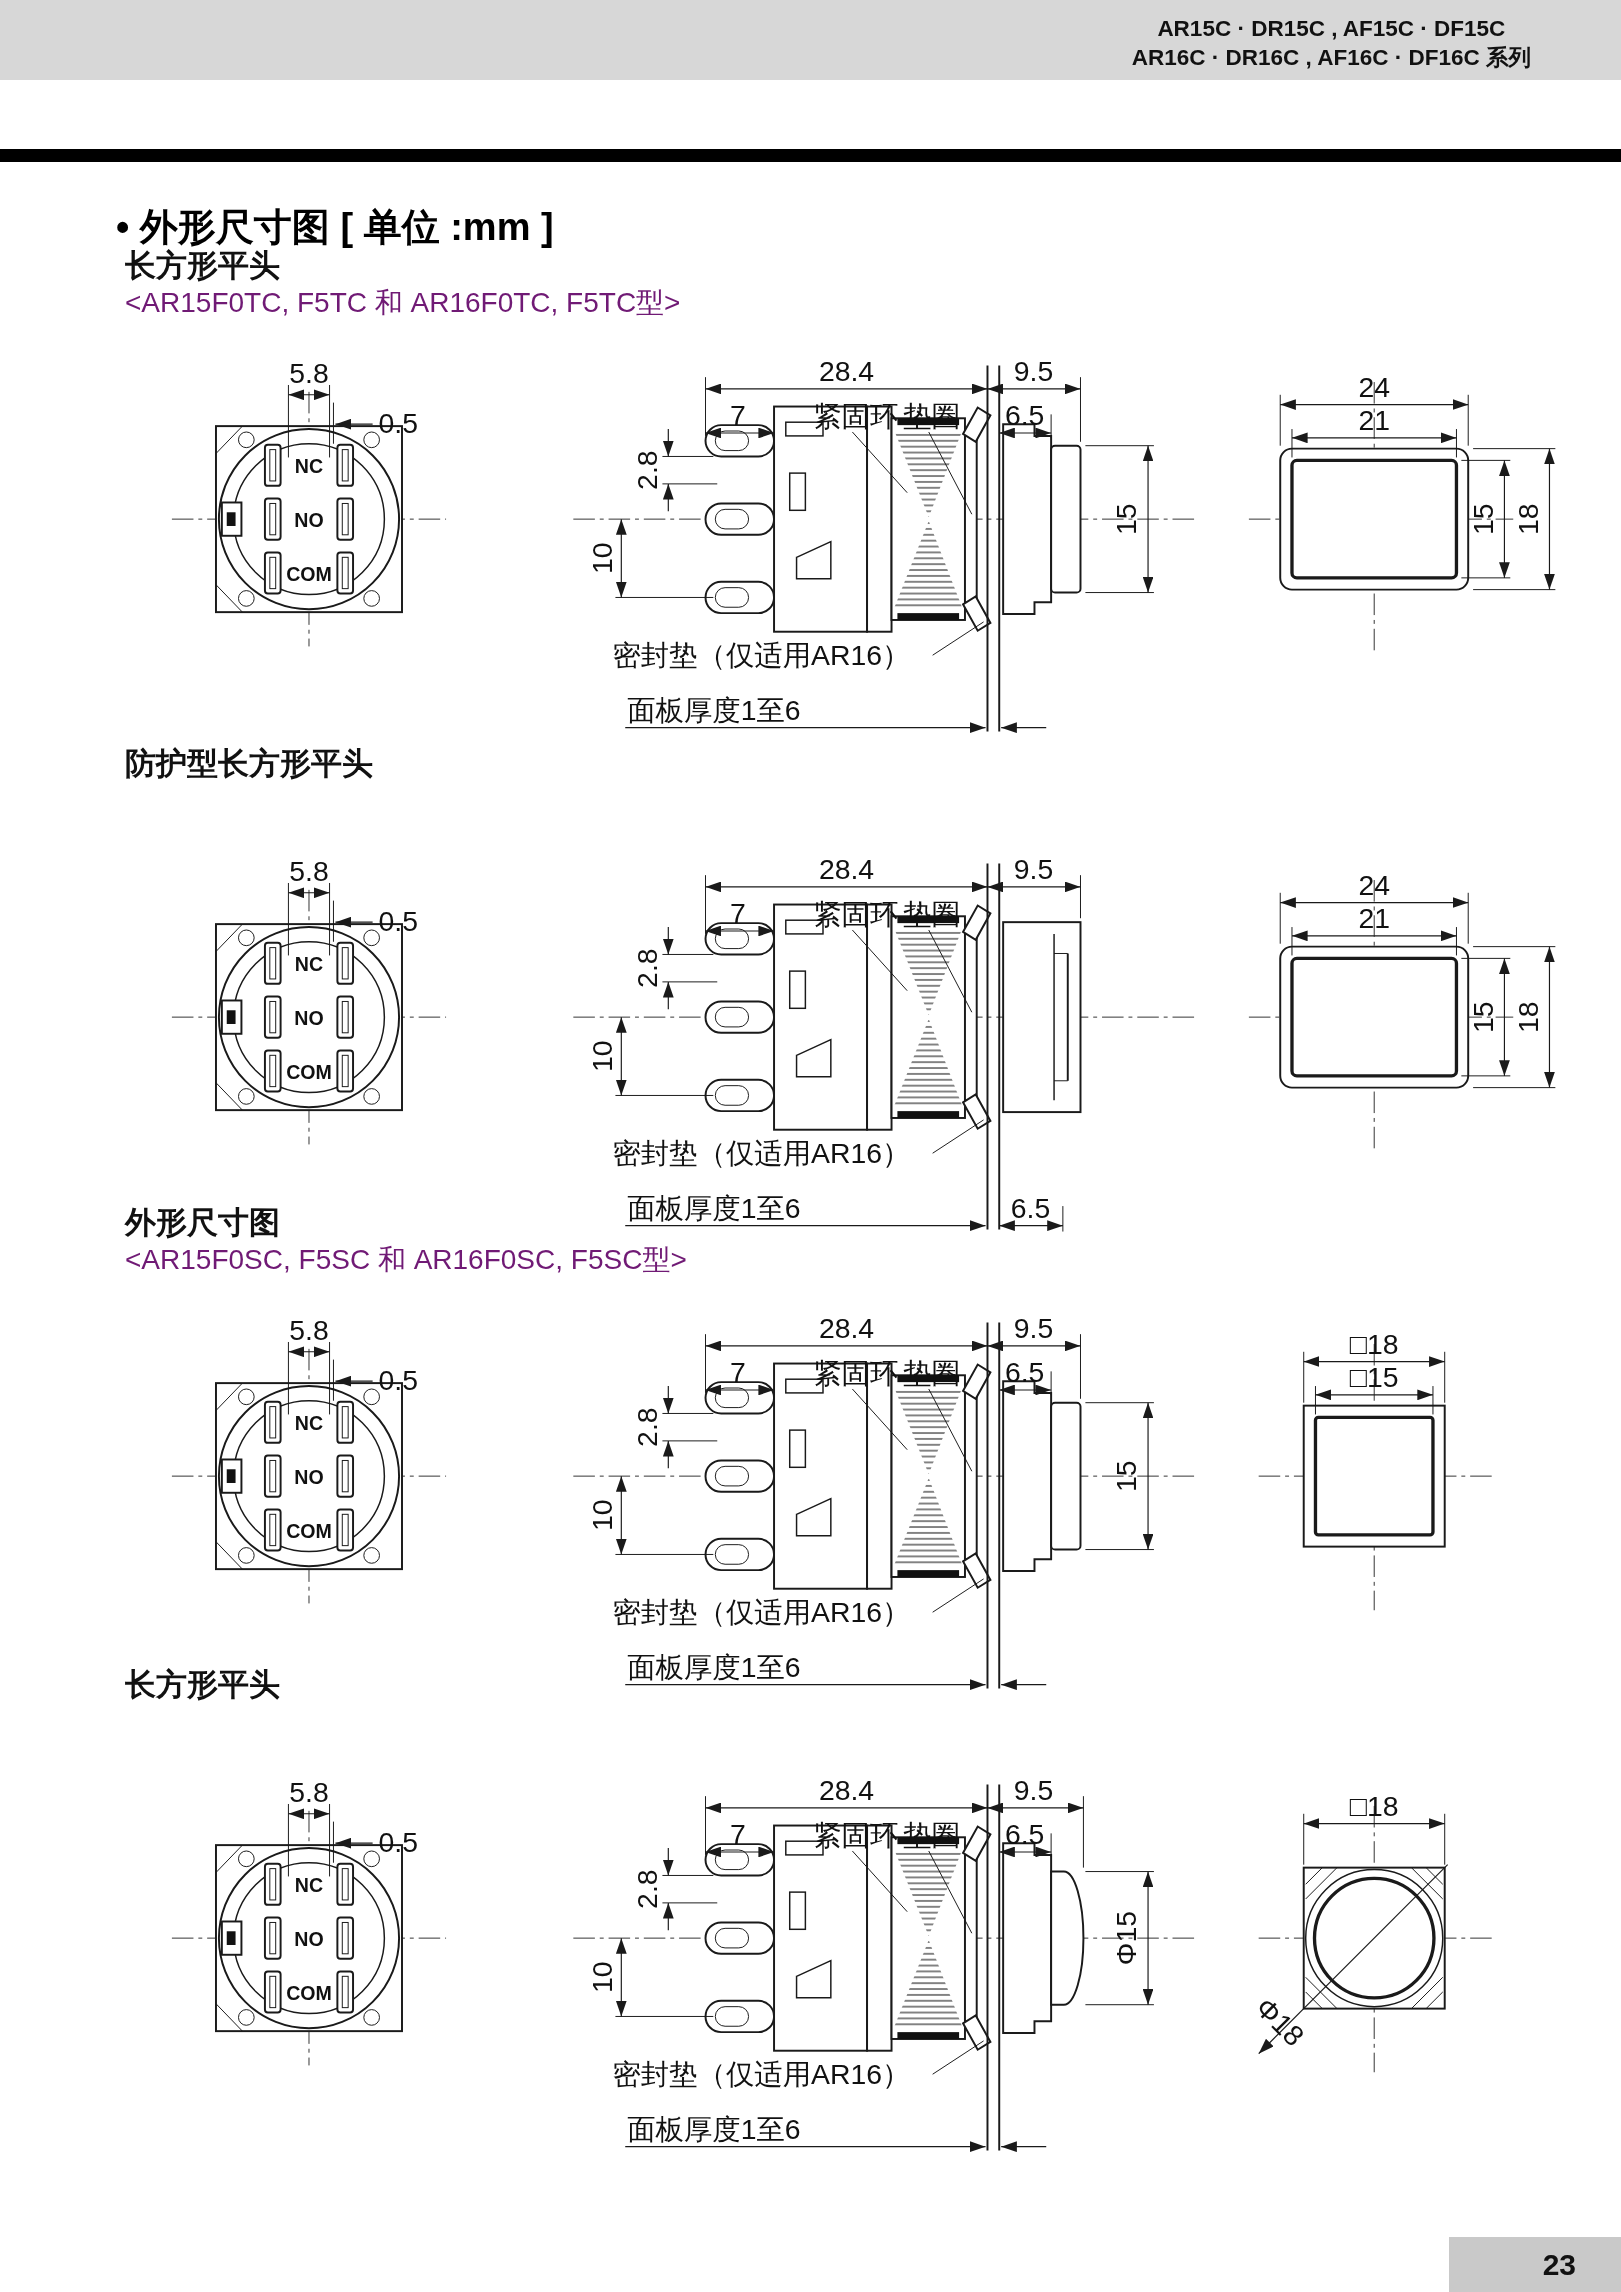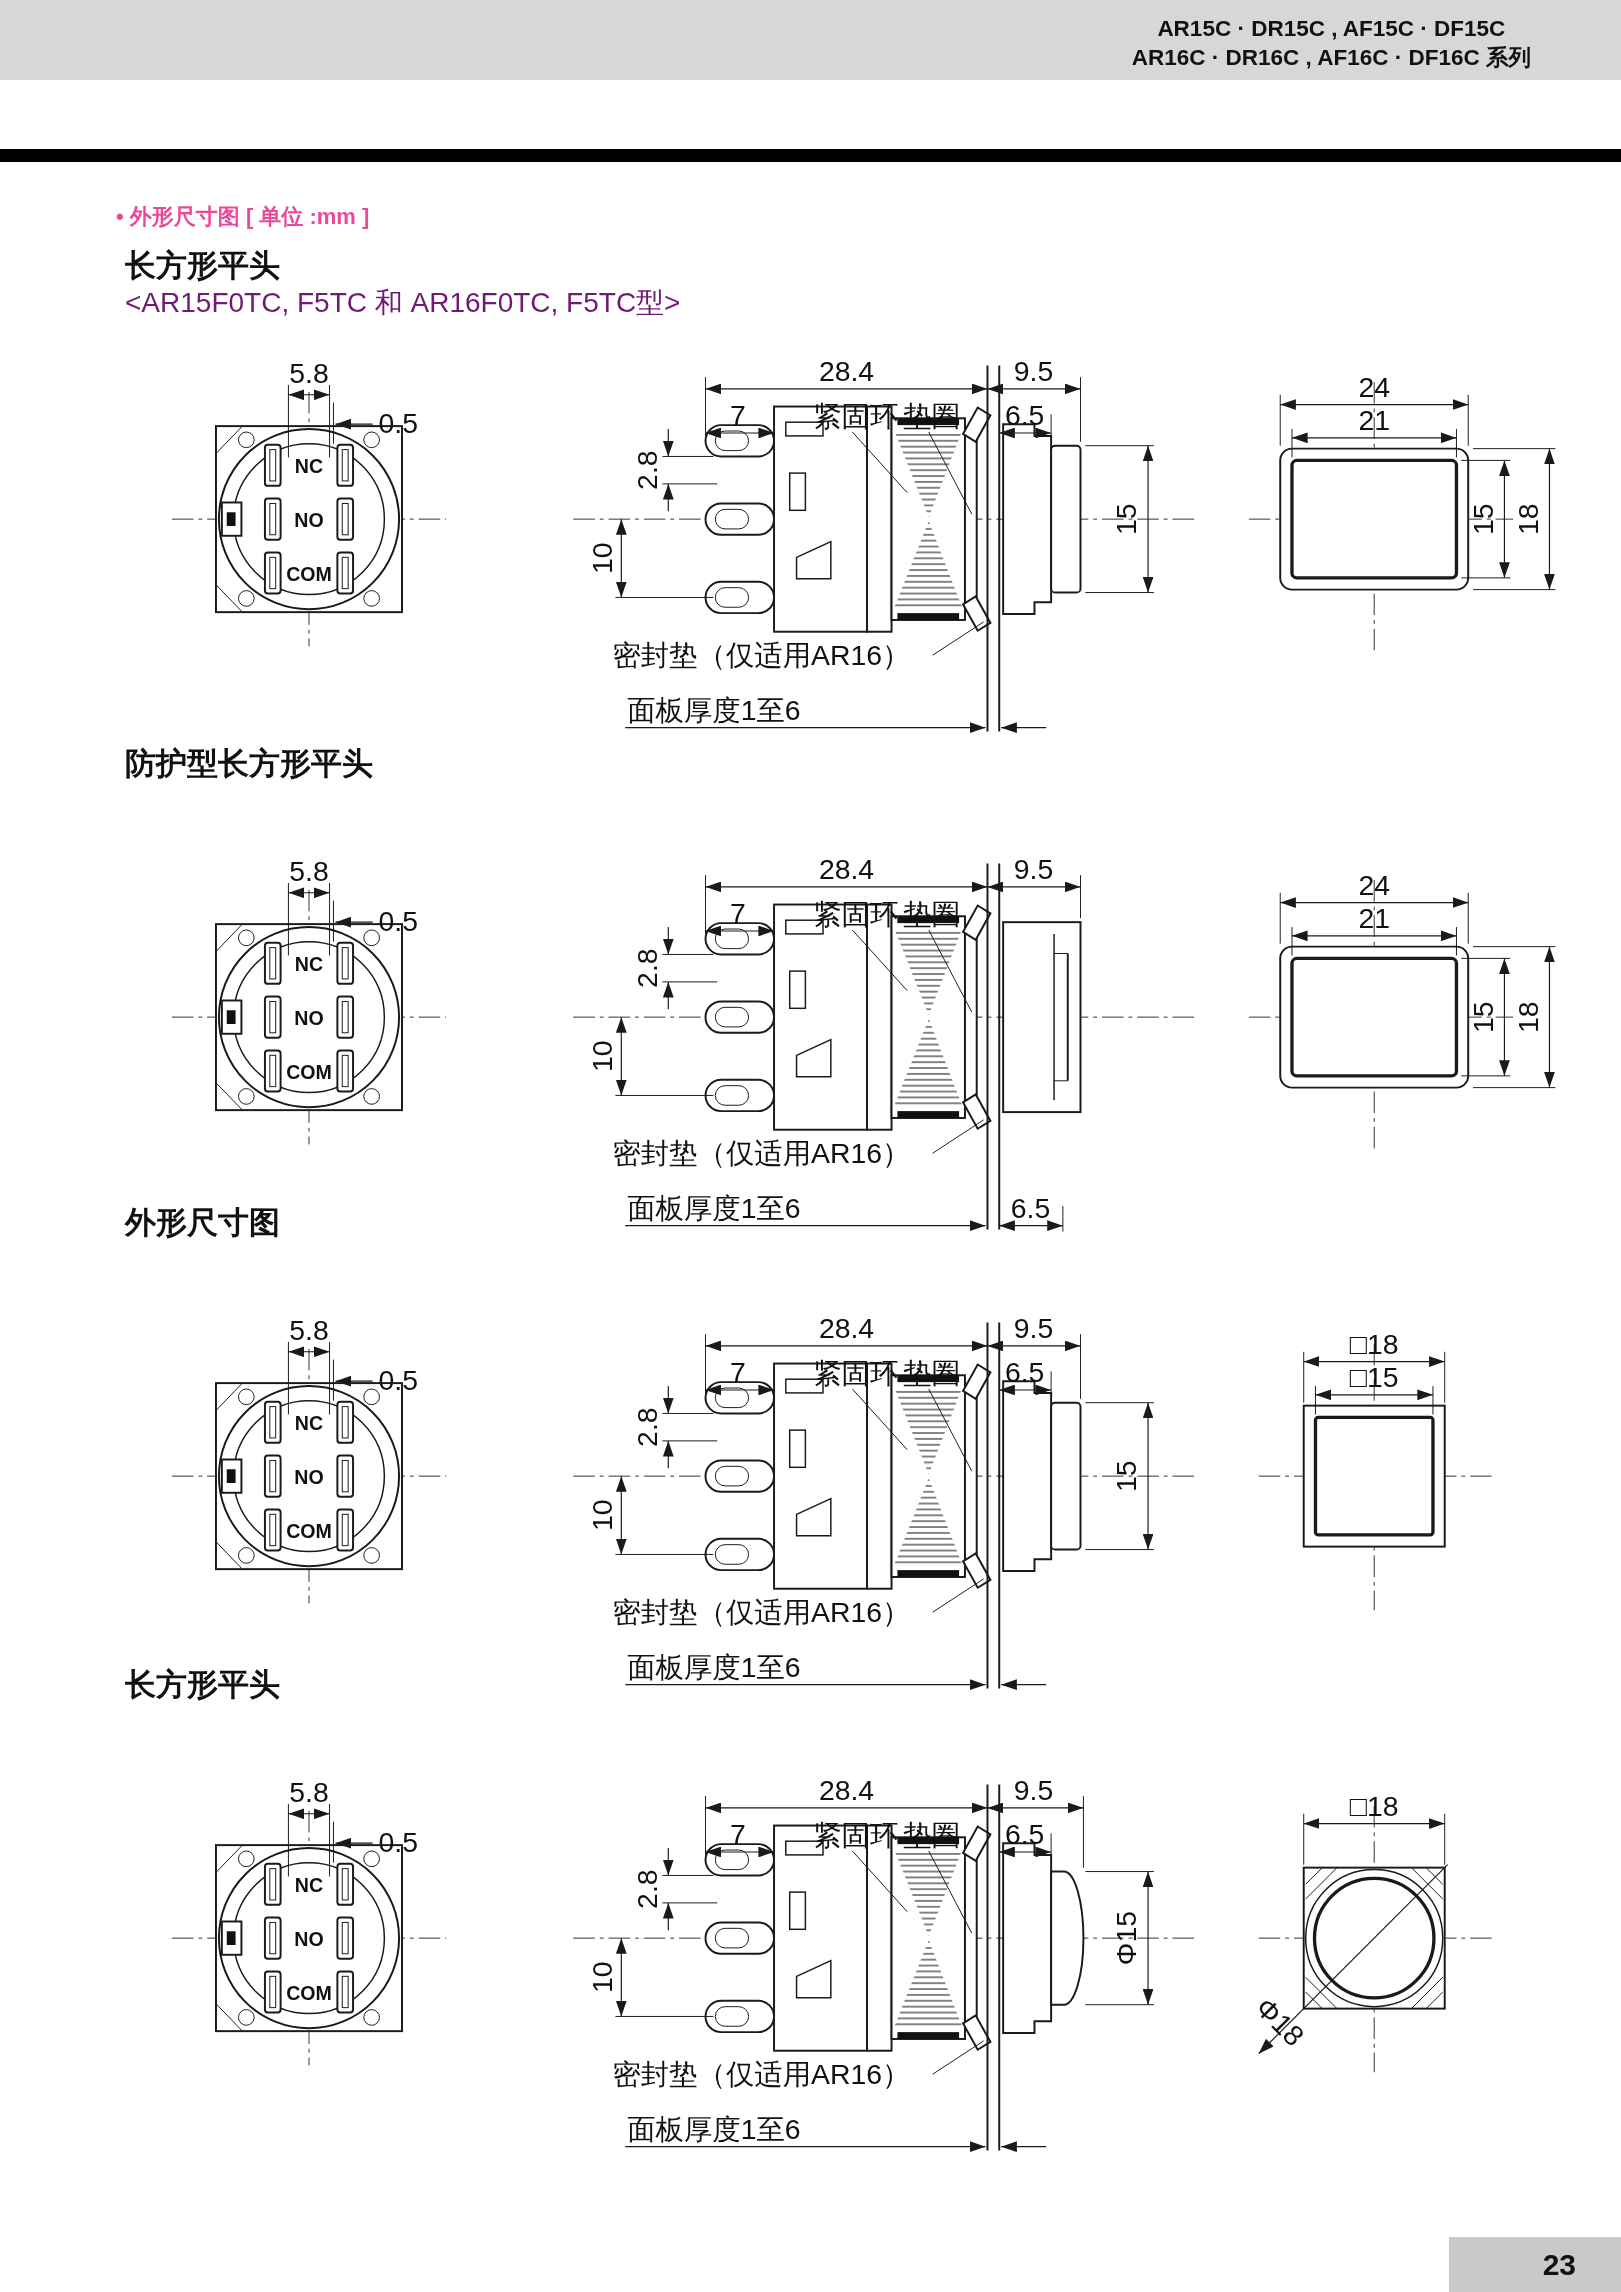--- a/index.html
+++ b/index.html
@@ -2,21 +2,21 @@
 <html><head>
 <meta charset="utf-8">
 <style>
   html,body{margin:0;padding:0;background:#888;}
   #page{position:relative;width:1621px;height:2293px;background:#ffffff;overflow:hidden;
         font-family:"Liberation Sans","DejaVu Sans",sans-serif;color:#111;}
   .header{position:absolute;top:0;left:0;width:1621px;height:80px;background:#d7d7d7;}
   .header-text{position:absolute;top:13.7px;right:90px;text-align:center;
                font-weight:bold;font-size:22.5px;line-height:29px;color:#111;}
   .black-bar{position:absolute;top:149px;left:0;width:1621px;height:12.7px;background:#000;}
-  .page-title{position:absolute;top:202px;left:116px;font-weight:bold;font-size:22px;color:#ec4899;}
+  .page-title{position:absolute;top:202px;left:116px;font-weight:bold;font-size:38px;color:#000000;}
   .section{position:absolute;left:0;width:1621px;height:510px;padding-left:16px;}
   .sec-title{position:absolute;left:125px;top:0;font-weight:bold;font-size:31px;color:#111;}
   .sec-models{position:absolute;left:125px;top:39px;font-size:28px;color:#701a75;}
   .section svg{position:absolute;left:78px;top:93px;}
   .footer{position:absolute;right:0;bottom:0;width:172px;height:56px;background:#c9c9c9;
           font-weight:bold;font-size:30px;line-height:56px;text-align:right;padding-right:45px;
           box-sizing:border-box;color:#111;}
   
   svg text{font-family:"Liberation Sans","DejaVu Sans",sans-serif;fill:#111;}
   .dim{font-size:29px;}
@@ -301,20 +301,21 @@
         <line class="s1" x1="1424" y1="113" x2="1508" y2="113"></line>
           <line class="s1" x1="1424" y1="257" x2="1508" y2="257"></line>
         <line class="dl" x1="1502" y1="113" x2="1502" y2="257" marker-start="url(#as)" marker-end="url(#ae)"></line>
         <text class="dim mid" x="1490" y="185" transform="rotate(-90 1490 185)">18</text>
       </g>
     </svg>
   </div>
 
   <div class="section" style="top:1202px">
     <div class="sec-title">外形尺寸图</div>
+    <div class="sec-models">&lt;AR15F0SC, F5SC 和 AR16F0SC, F5SC型&gt;</div>
     <svg width="1490" height="421" viewBox="0 0 1520 430">
       <g>
         <line class="cl" x1="95" y1="185" x2="375" y2="185"></line>
           <line class="cl" x1="235" y1="55" x2="235" y2="315"></line>
         <rect class="s2f" x="140" y="90" width="190" height="190"></rect>
         <line class="s1" x1="140" y1="118" x2="167" y2="90"></line>
           <line class="s1" x1="140" y1="252" x2="167" y2="280"></line>
         <circle class="s1" cx="171" cy="104" r="8"></circle>
           <circle class="s1" cx="299" cy="104" r="8"></circle>
         <circle class="s1" cx="171" cy="266" r="8"></circle>

